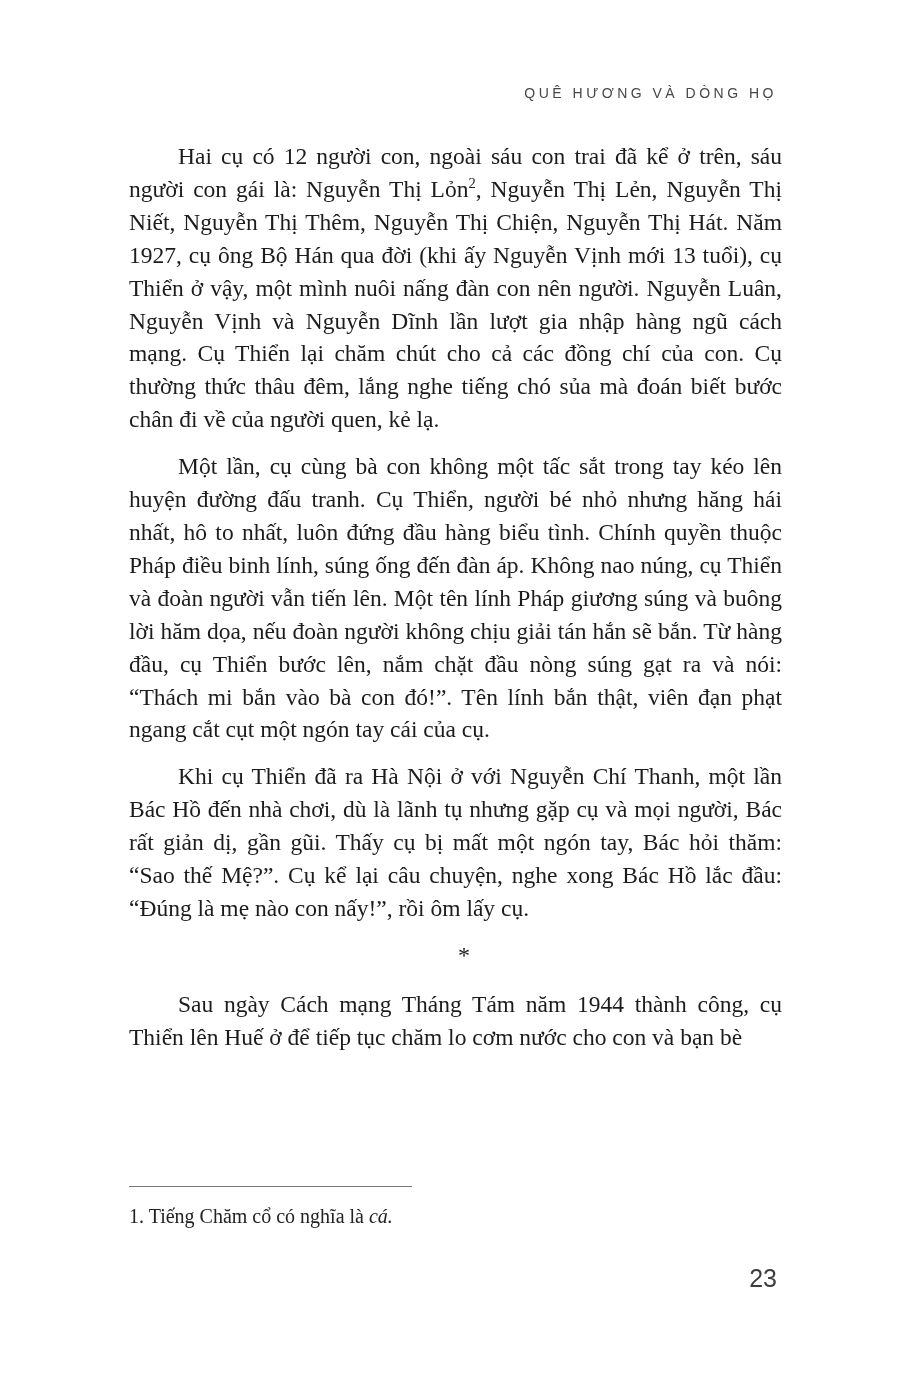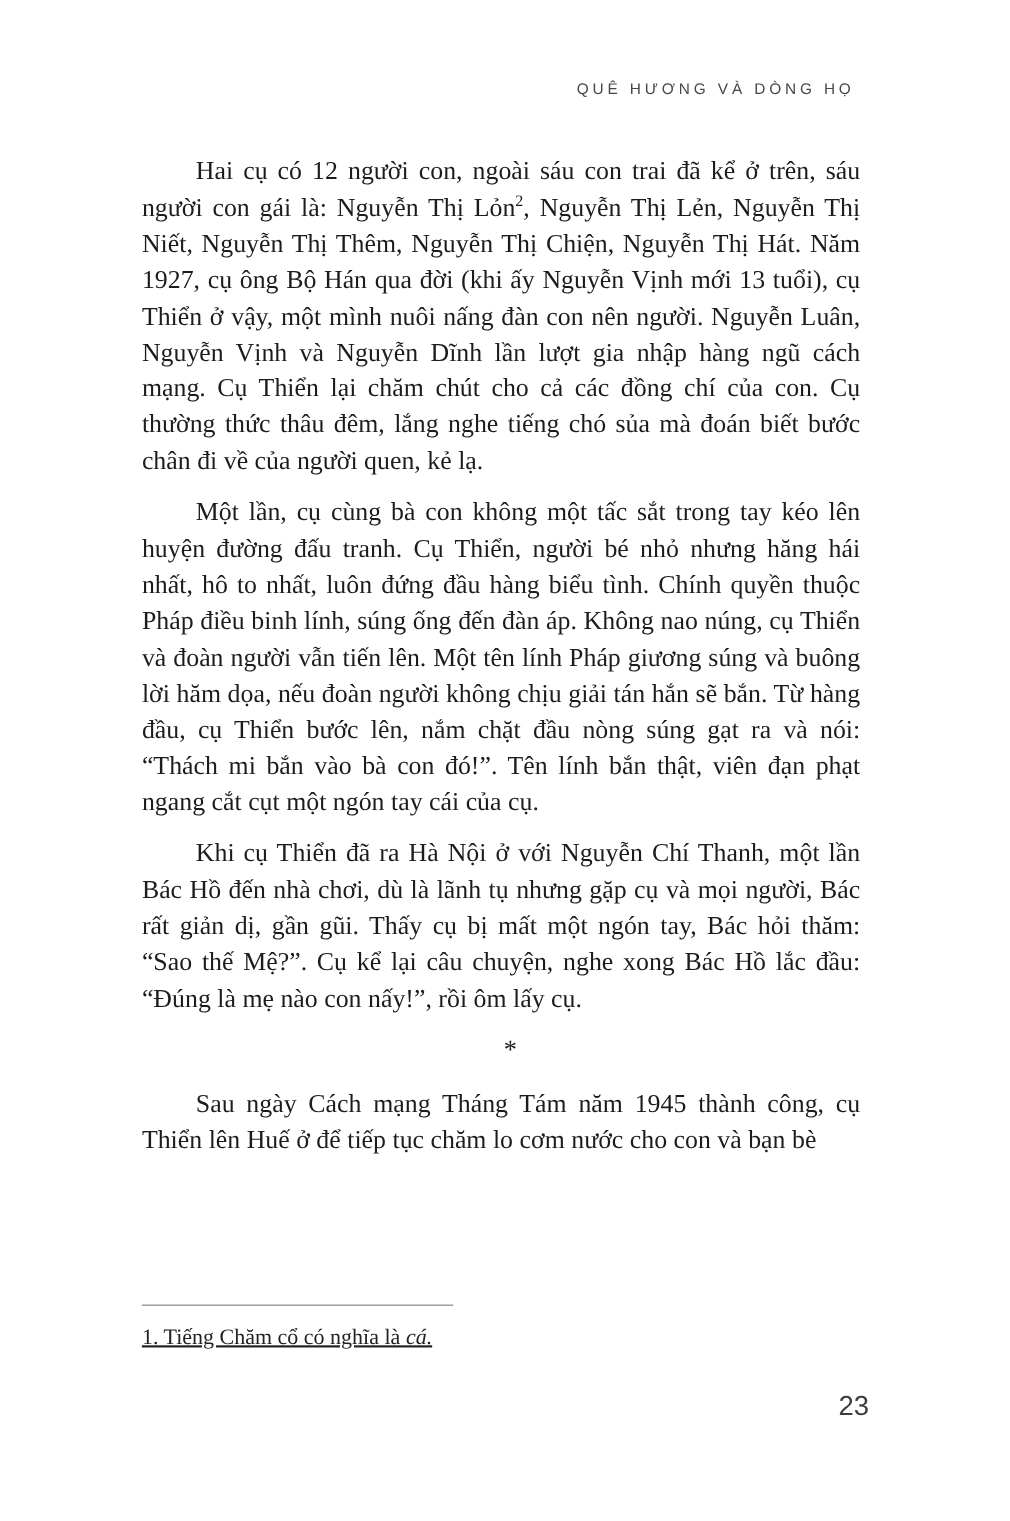--- a/index.html
+++ b/index.html
@@ -9,21 +9,21 @@
   }
   .page {
     position: relative;
     width: 918px;
     height: 1383px;
     background: #ffffff;
     overflow: hidden;
   }
   .running-head {
     position: absolute;
-    top: 72px;
+    top: 85px;
     right: 141px;
     font-family: "Liberation Sans", sans-serif;
     font-size: 14px;
     font-weight: 400;
     letter-spacing: 3.5px;
     color: #474747;
     white-space: nowrap;
   }
   .text-block {
     position: absolute;
@@ -63,29 +63,28 @@
     width: 283px;
     border-top: 1.5px solid #7a7a7a;
     height: 0;
   }
   .footnote {
     margin: 16px 0 0 0;
     font-family: "Liberation Serif", serif;
     font-size: 20px;
     line-height: 26px;
     color: #222222;
-    text-decoration: underline;
   }
   .footnote i {
     font-style: italic;
   }
   .page-number {
     position: absolute;
     top: 1264px;
-    right: 128px;
+    right: 141px;
     font-family: "Liberation Sans", sans-serif;
     font-size: 25px;
     color: #3d3d3d;
   }
 </style>
 </head>
 <body>
 
 <div class="page">
 
@@ -95,21 +94,21 @@
 
     <p><span>Hai cụ có 12 người con, ngoài sáu con trai đã kể ở trên, sáu người con gái là: Nguyễn Thị Lỏn</span><sup>2</sup><span>, Nguyễn Thị Lẻn, Nguyễn Thị Niết, Nguyễn Thị Thêm, Nguyễn Thị Chiện, Nguyễn Thị Hát. Năm 1927, cụ ông Bộ Hán qua đời (khi ấy Nguyễn Vịnh mới 13 tuổi), cụ Thiển ở vậy, một mình nuôi nấng đàn con nên người. Nguyễn Luân, Nguyễn Vịnh và Nguyễn Dĩnh lần lượt gia nhập hàng ngũ cách mạng. Cụ Thiển lại chăm chút cho cả các đồng chí của con. Cụ thường thức thâu đêm, lắng nghe tiếng chó sủa mà đoán biết bước chân đi về của người quen, kẻ lạ.</span></p>
 
 
     <p>Một lần, cụ cùng bà con không một tấc sắt trong tay kéo lên huyện đường đấu tranh. Cụ Thiển, người bé nhỏ nhưng hăng hái nhất, hô to nhất, luôn đứng đầu hàng biểu tình. Chính quyền thuộc Pháp điều binh lính, súng ống đến đàn áp. Không nao núng, cụ Thiển và đoàn người vẫn tiến lên. Một tên lính Pháp giương súng và buông lời hăm dọa, nếu đoàn người không chịu giải tán hắn sẽ bắn. Từ hàng đầu, cụ Thiển bước lên, nắm chặt đầu nòng súng gạt ra và nói: “Thách mi bắn vào bà con đó!”. Tên lính bắn thật, viên đạn phạt ngang cắt cụt một ngón tay cái của cụ.</p>
 
     <p>Khi cụ Thiển đã ra Hà Nội ở với Nguyễn Chí Thanh, một lần Bác Hồ đến nhà chơi, dù là lãnh tụ nhưng gặp cụ và mọi người, Bác rất giản dị, gần gũi. Thấy cụ bị mất một ngón tay, Bác hỏi thăm: “Sao thế Mệ?”. Cụ kể lại câu chuyện, nghe xong Bác Hồ lắc đầu: “Đúng là mẹ nào con nấy!”, rồi ôm lấy cụ.</p>
 
     <div class="separator">*</div>
 
-    <p>Sau ngày Cách mạng Tháng Tám năm 1945 thành công, cụ Thiển lên Huế ở để tiếp tục chăm lo cơm nước cho con và bạn bè</p>
+    <p>Sau ngày Cách mạng Tháng Tám năm 1944 thành công, cụ Thiển lên Huế ở để tiếp tục chăm lo cơm nước cho con và bạn bè</p>
 
   </main>
 
   <div class="footnote-block">
     <div class="footnote-rule"></div>
     <p class="footnote"><span>1. Tiếng Chăm cổ có nghĩa là </span><i>cá.</i></p>
   </div>
 
   <div class="page-number">23</div>
 

